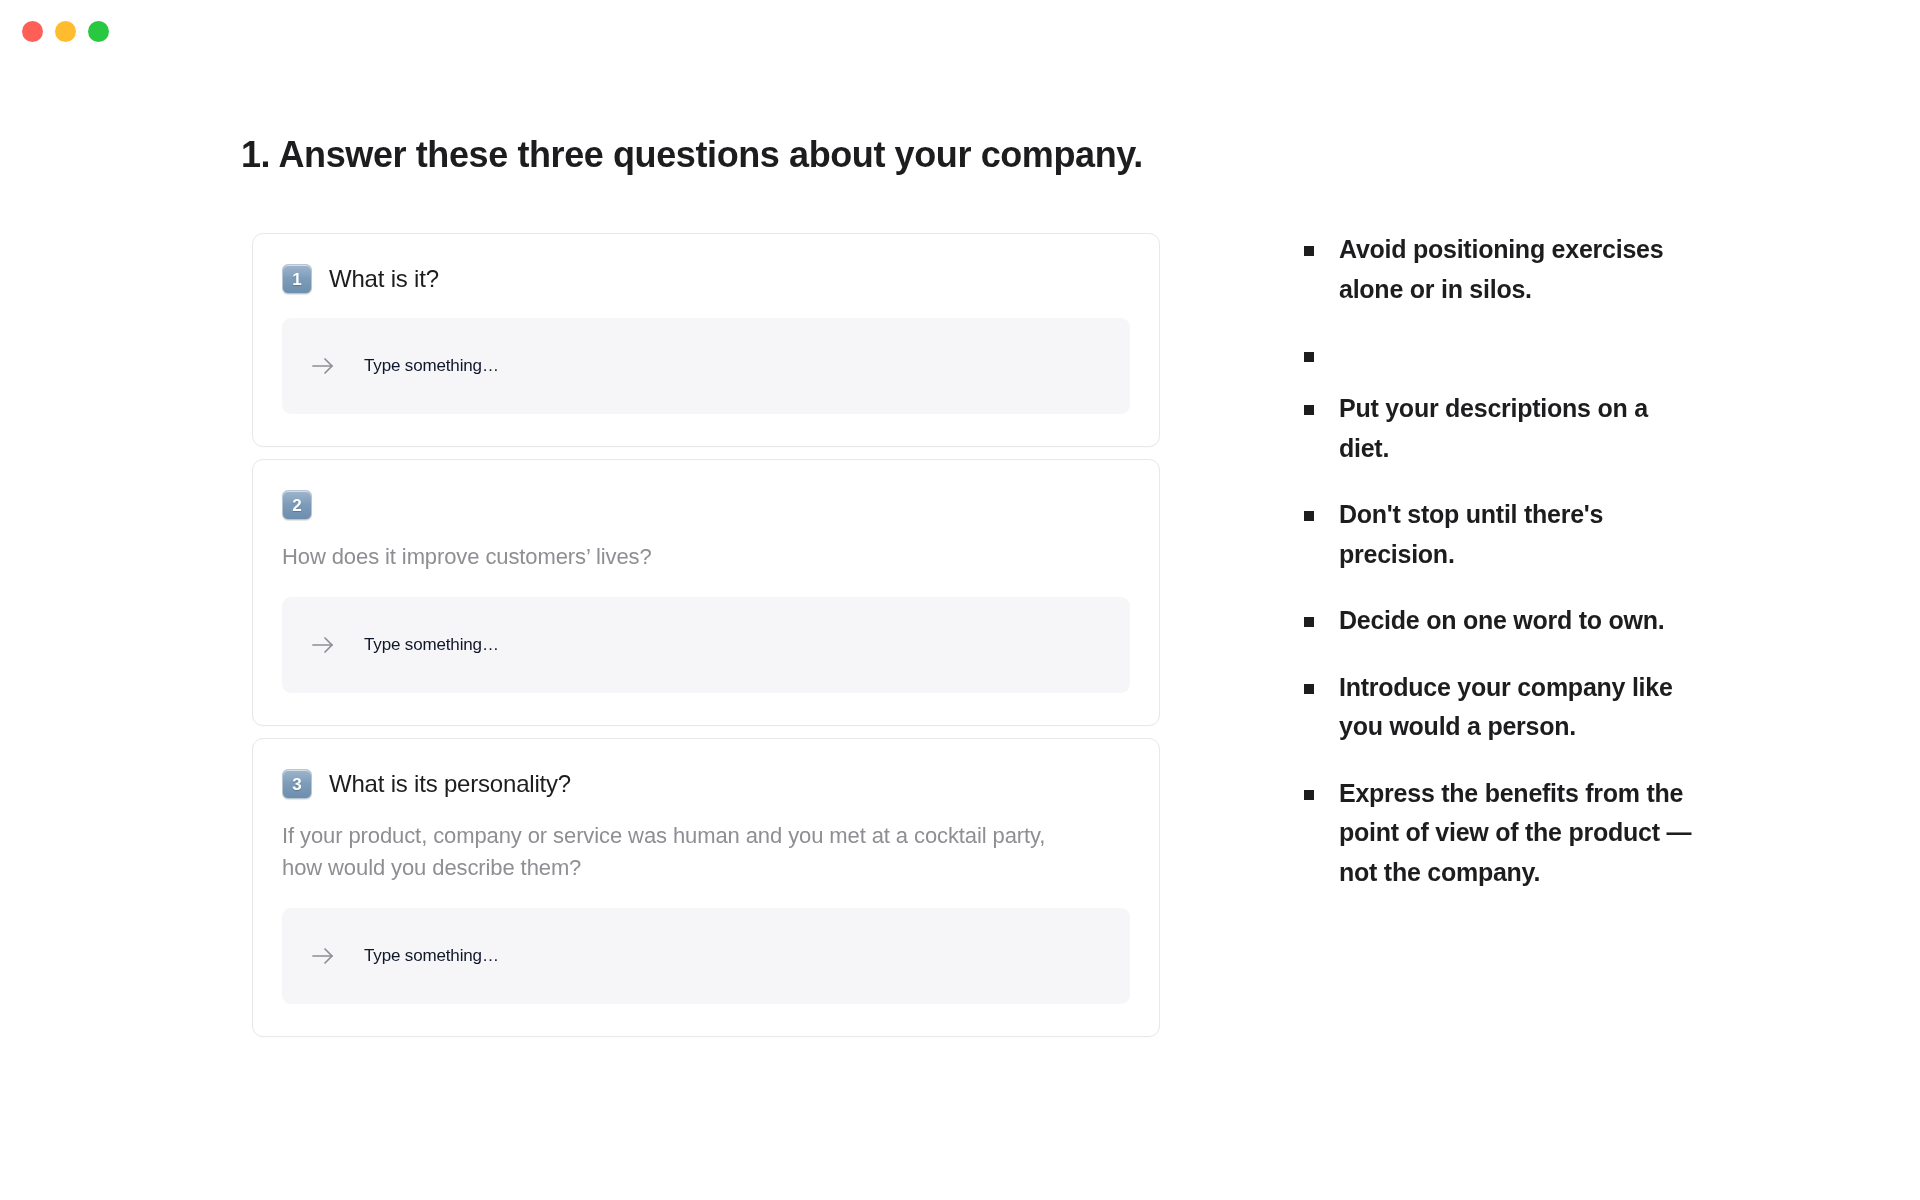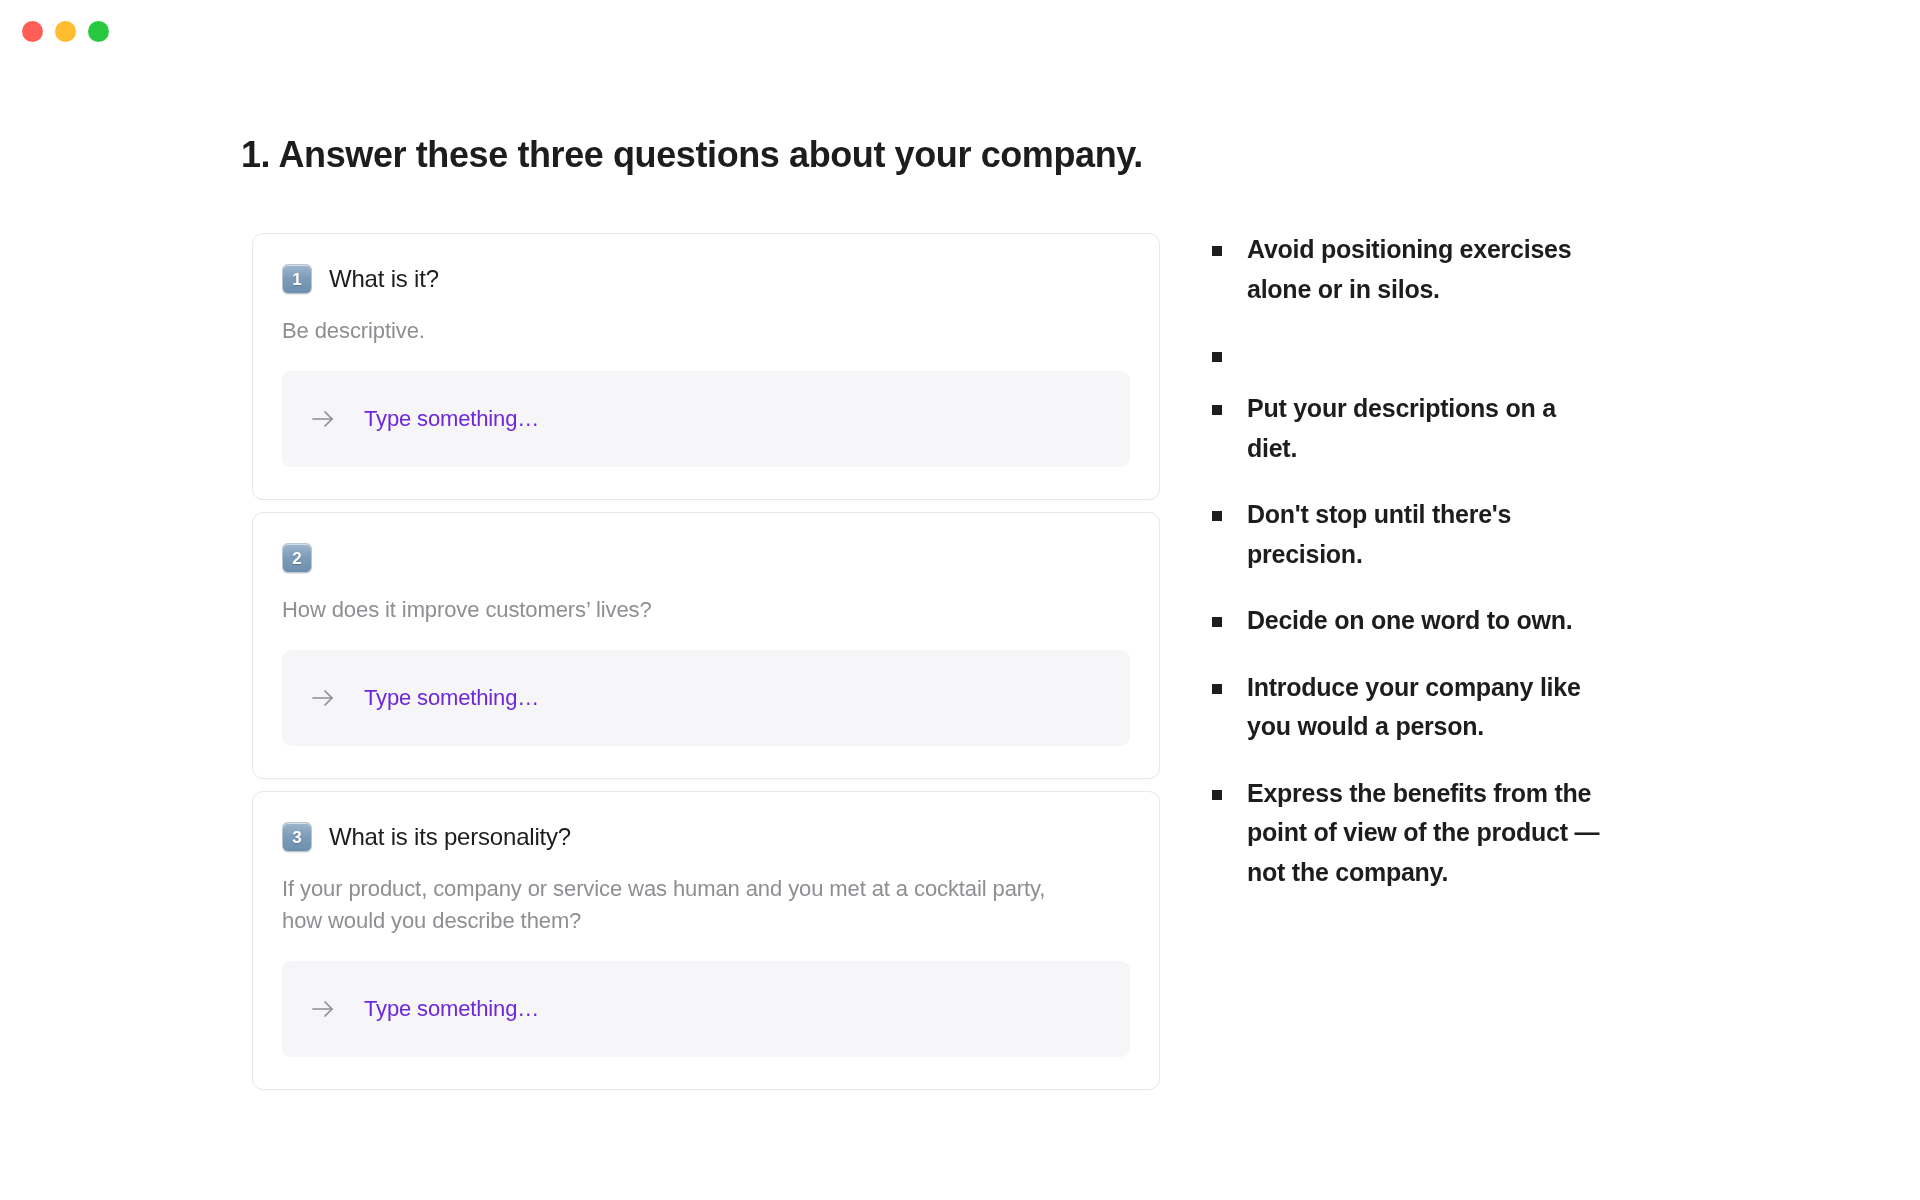--- a/index.html
+++ b/index.html
@@ -131,30 +131,30 @@
     height: 26px;
     flex: 0 0 auto;
     color: #8e8e93;
     display: flex;
     align-items: center;
     justify-content: center;
   }
   .arrow-icon svg { display: block; }
 
   .q-placeholder {
-    font-size: 22px;
-    color: #6d28d9;
+    font-size: 17px;
+    color: #0f172a;
     letter-spacing: -0.15px;
     user-select: none;
   }
 
   
   .tips-col {
     position: absolute;
-    left: 1212px;
+    left: 1304px;
     top: 168px;
     width: 400px;
   }
 
   .tip-item {
     display: flex;
     align-items: flex-start;
     margin-bottom: 27px;
   }
 
@@ -192,21 +192,20 @@
 
   <div class="content-cols">
 
     <div class="cards-col">
 
       <div class="q-card">
         <div class="q-head">
           <span class="keycap">1</span>
           <span class="q-title">What is it?</span>
         </div>
-        <div class="q-desc">Be descriptive.</div>
         <div class="q-input">
           <span class="arrow-icon">
             <svg width="26" height="26" viewBox="0 0 26 26" fill="none" stroke="currentColor" stroke-width="1.7" stroke-linecap="round" stroke-linejoin="round">
               <line x1="3" y1="13" x2="22" y2="13"></line>
               <polyline points="15,6 22,13 15,20"></polyline>
             </svg>
           </span>
           <span class="q-placeholder">Type something…</span>
         </div>
       </div>

